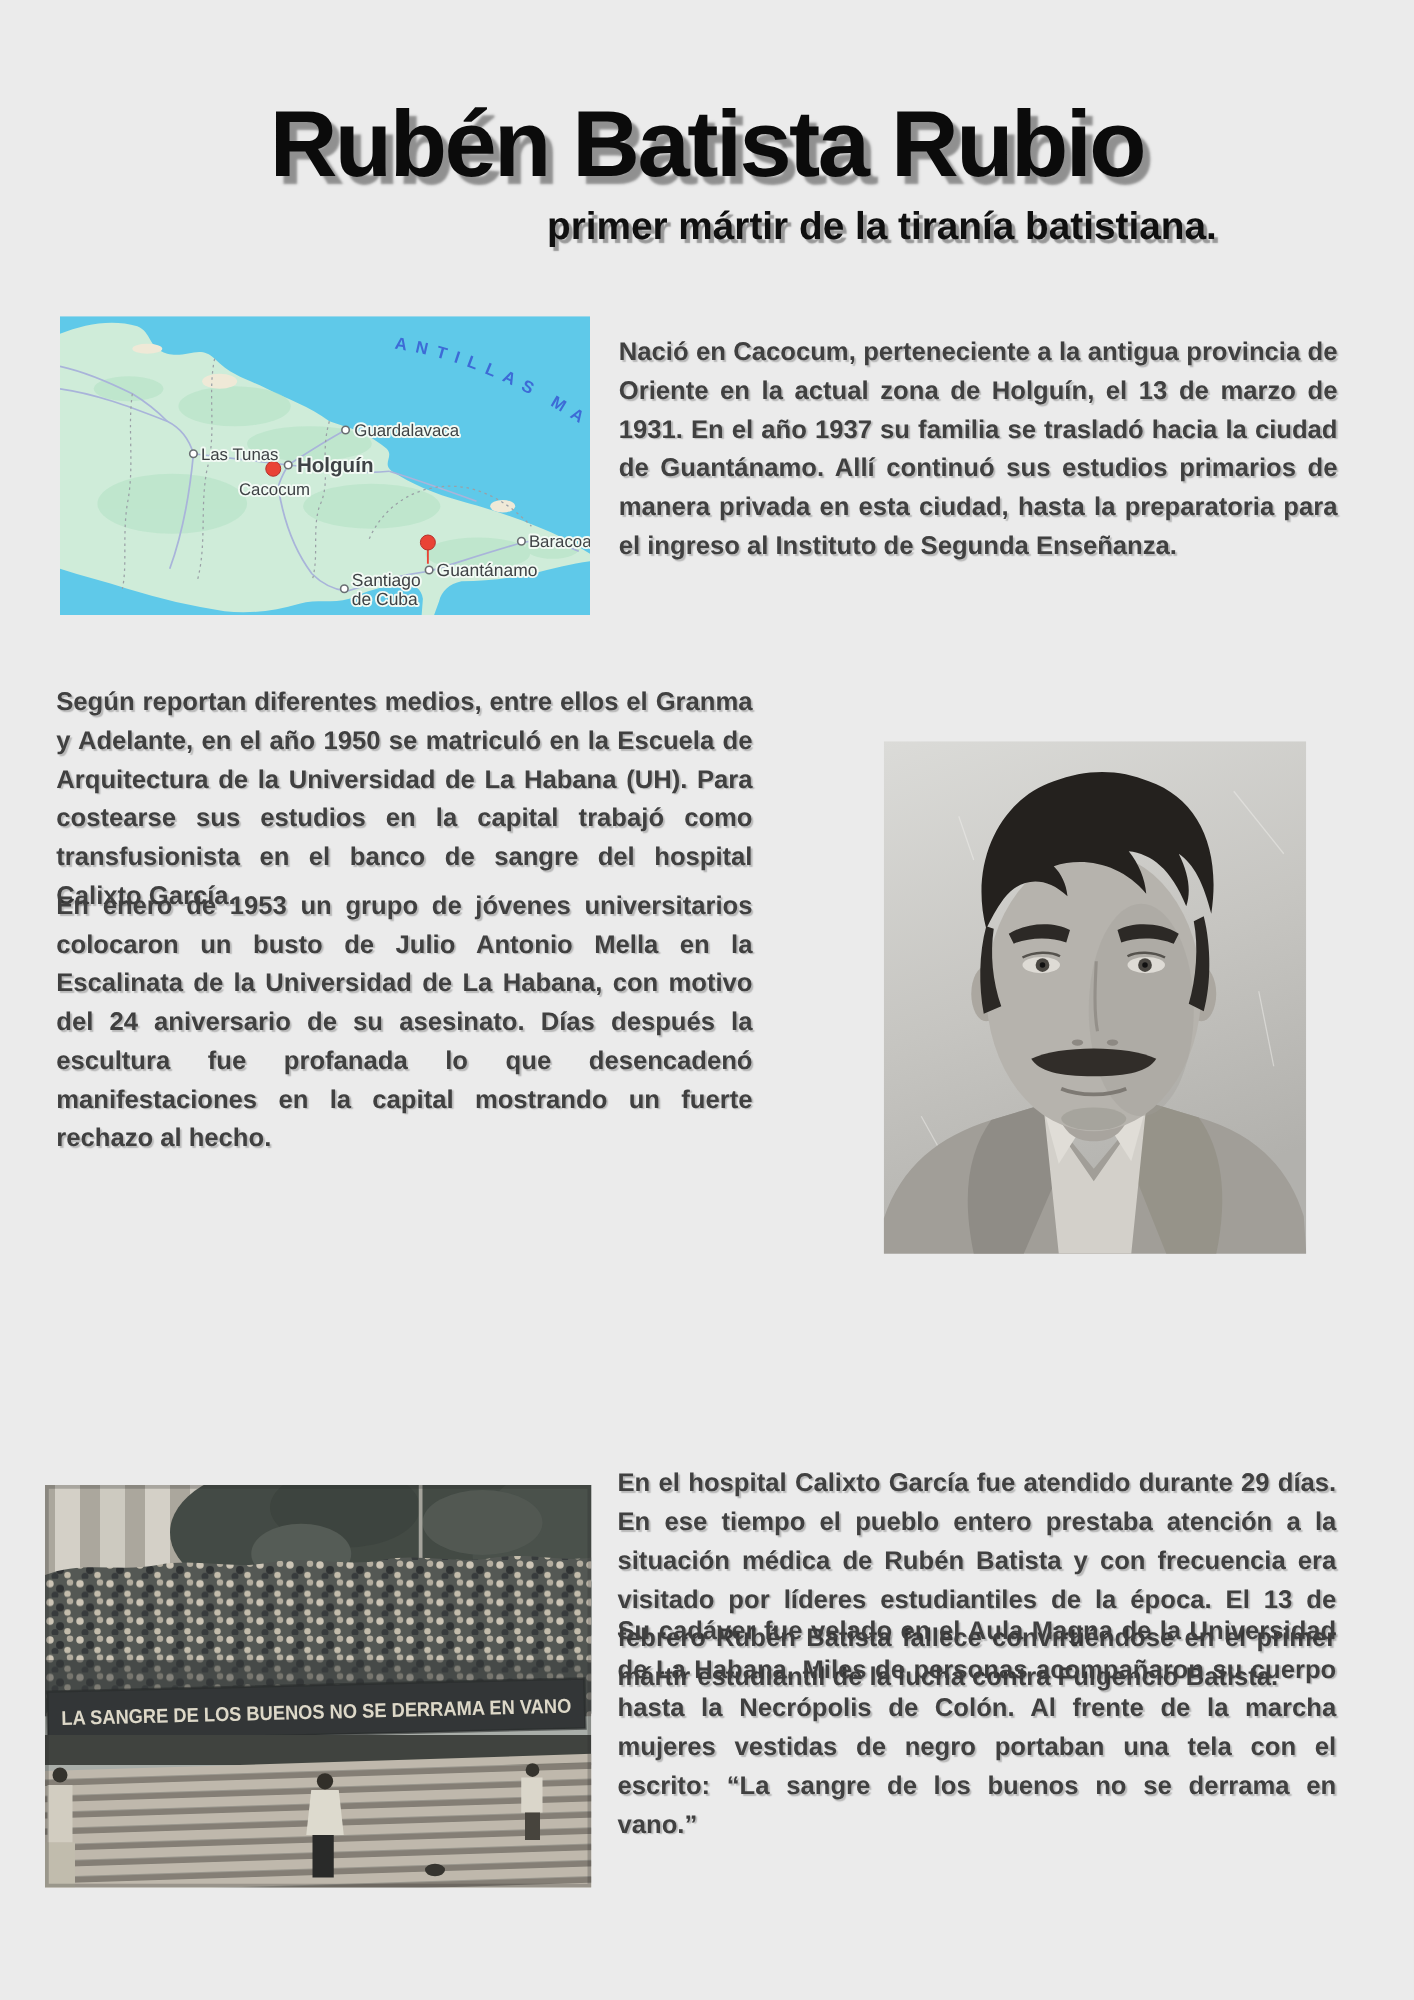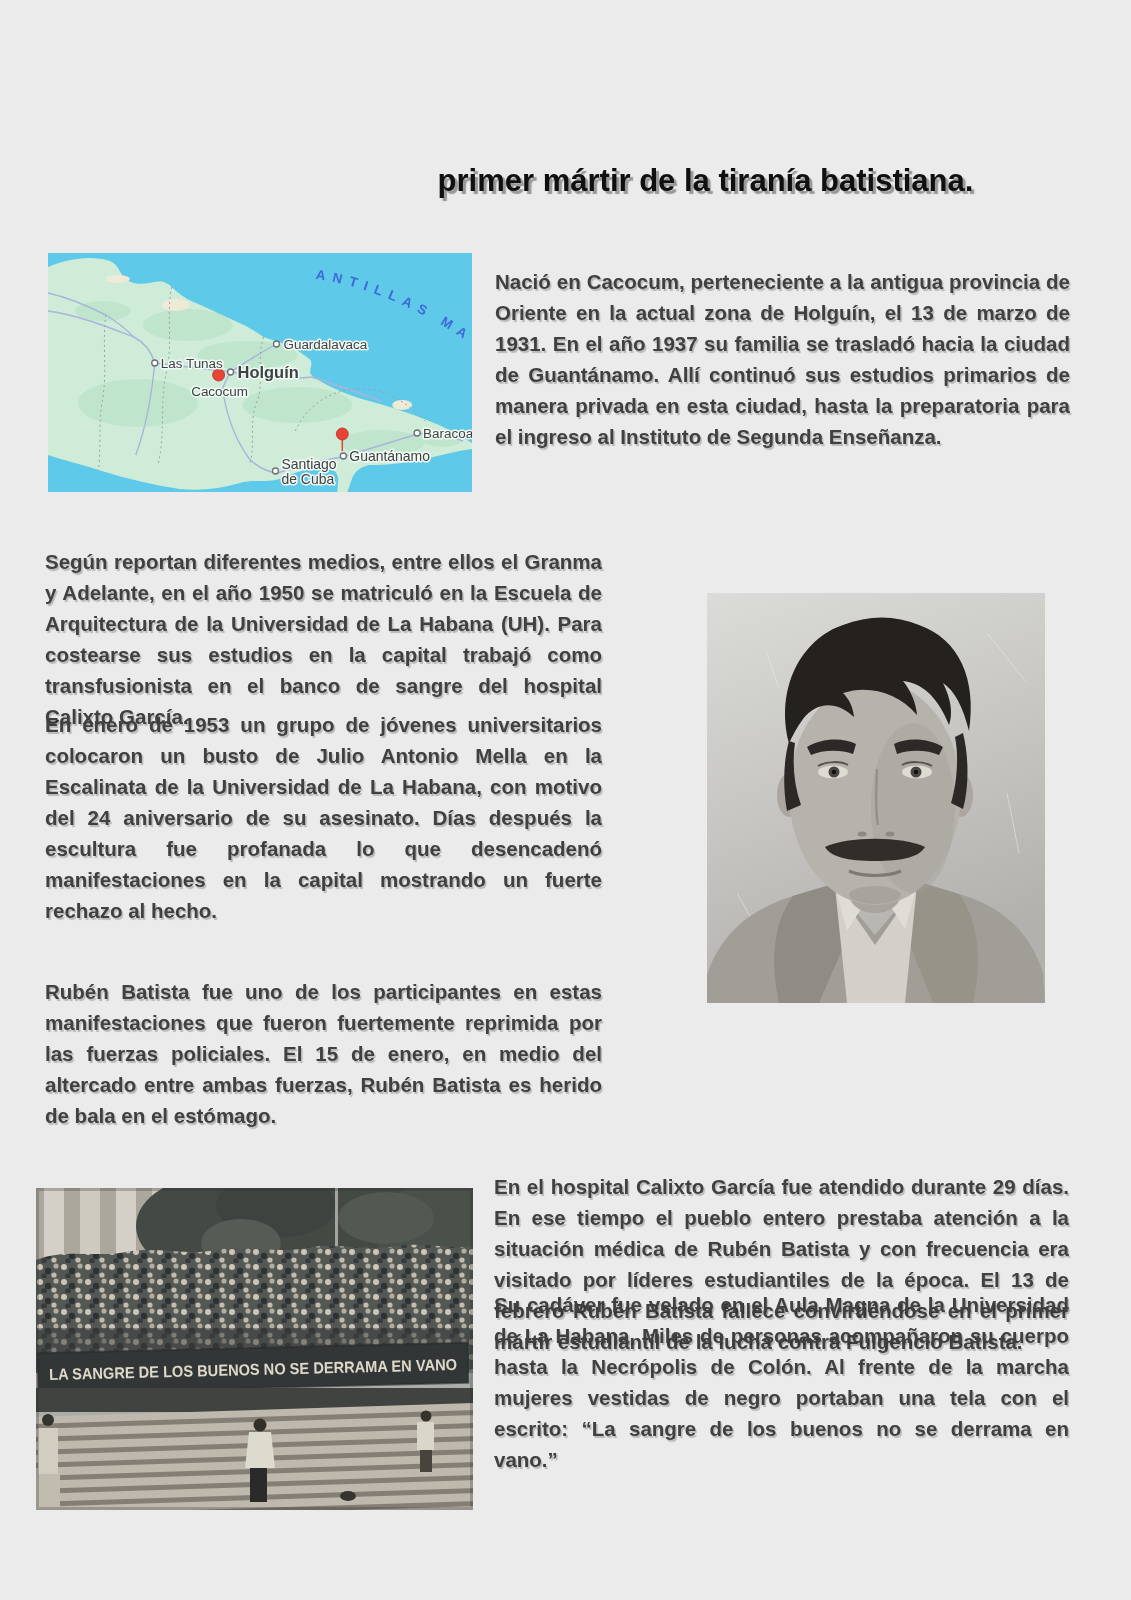--- a/index.html
+++ b/index.html
@@ -43,20 +43,21 @@
   .map-label { font-family:"Liberation Sans", sans-serif; fill:#3e4245;
                paint-order:stroke; stroke:#f2faf4; stroke-width:3px; stroke-linejoin:round; }
   .sea-label { font-family:"Liberation Sans", sans-serif; fill:#3d6bd6; font-weight:bold; }
   .banner-word { font-family:"Liberation Sans", sans-serif; font-weight:bold; fill:#e9e4d4; }
 </style>
 </head>
 <body>
 
 <div class="page">
 
+  <h1 class="title">Rubén Batista Rubio</h1>
   <div class="subtitle">primer mártir de la tiranía batistiana.</div>
 
   <div class="map-wrap">
     <svg viewBox="0 0 425 239" preserveAspectRatio="none">
       <defs>
         <path id="seaCurve" d="M 268 26 Q 345 36 432 96" fill="none"></path>
       </defs>
 
       <rect x="0" y="0" width="425" height="239" fill="#5fc9e9"></rect>
 
@@ -137,21 +138,20 @@
       <text class="map-label" x="376" y="185" font-size="13.5">Baracoa</text>
       <text class="map-label" x="302" y="208" font-size="14">Guantánamo</text>
       <text class="map-label" x="234" y="216" font-size="14">Santiago</text>
       <text class="map-label" x="234" y="231" font-size="14">de Cuba</text>
     </svg>
   </div>
 
   <p class="para p1">Nació en Cacocum, perteneciente a la antigua provincia de Oriente en la actual zona de Holguín, el 13 de marzo de 1931. En el año 1937 su familia se trasladó hacia la ciudad de Guantánamo. Allí continuó sus estudios primarios de manera privada en esta ciudad, hasta la preparatoria para el ingreso al Instituto de Segunda Enseñanza.</p>
   <p class="para p2">Según reportan diferentes medios, entre ellos el Granma y Adelante, en el año 1950 se matriculó en la Escuela de Arquitectura de la Universidad de La Habana (UH). Para costearse sus estudios en la capital trabajó como transfusionista en el banco de sangre del hospital Calixto García.</p>
   <p class="para p3">En enero de 1953 un grupo de jóvenes universitarios colocaron un busto de Julio Antonio Mella en la Escalinata de la Universidad de La Habana, con motivo del 24 aniversario de su asesinato. Días después la escultura fue profanada lo que desencadenó manifestaciones en la capital mostrando un fuerte rechazo al hecho.</p>
-  <p class="para p4">Rubén Batista fue uno de los participantes en estas manifestaciones que fueron fuertemente reprimida por las fuerzas policiales. El 15 de enero, en medio del altercado entre ambas fuerzas, Rubén Batista es herido de bala en el estómago.</p>
   <p class="para p5">En el hospital Calixto García fue atendido durante 29 días. En ese tiempo el pueblo entero prestaba atención a la situación médica de Rubén Batista y con frecuencia era visitado por líderes estudiantiles de la época. El 13 de febrero Rubén Batista fallece convirtiéndose en el primer mártir estudiantil de la lucha contra Fulgencio Batista.</p>
   <p class="para p6">Su cadáver fue velado en el Aula Magna de la Universidad de La Habana. Miles de personas acompañaron su cuerpo hasta la Necrópolis de Colón. Al frente de la marcha mujeres vestidas de negro portaban una tela con el escrito: “La sangre de los buenos no se derrama en vano.”</p>
 
   <div class="portrait-wrap">
     <svg viewBox="0 0 338 410" preserveAspectRatio="none">
       <defs>
         <linearGradient id="pbg" x1="0" y1="0" x2="0.3" y2="1">
           <stop offset="0" stop-color="#dbdbd8"></stop>
           <stop offset="0.55" stop-color="#c6c5c1"></stop>
           <stop offset="1" stop-color="#b2b1ad"></stop>

